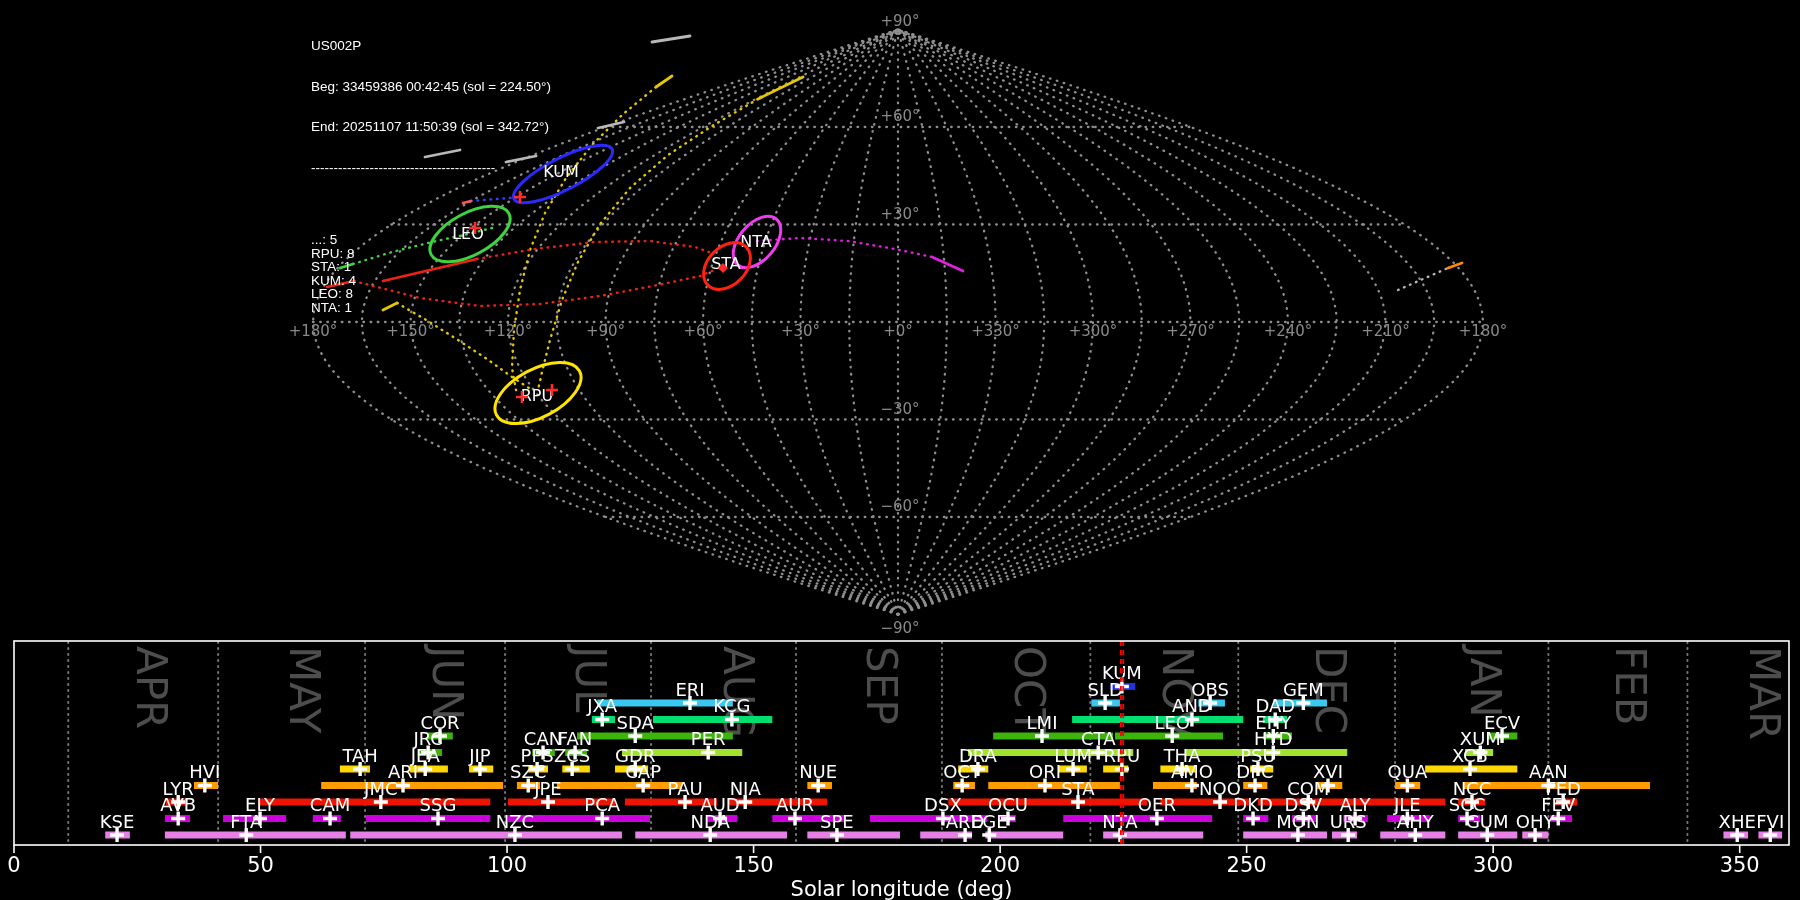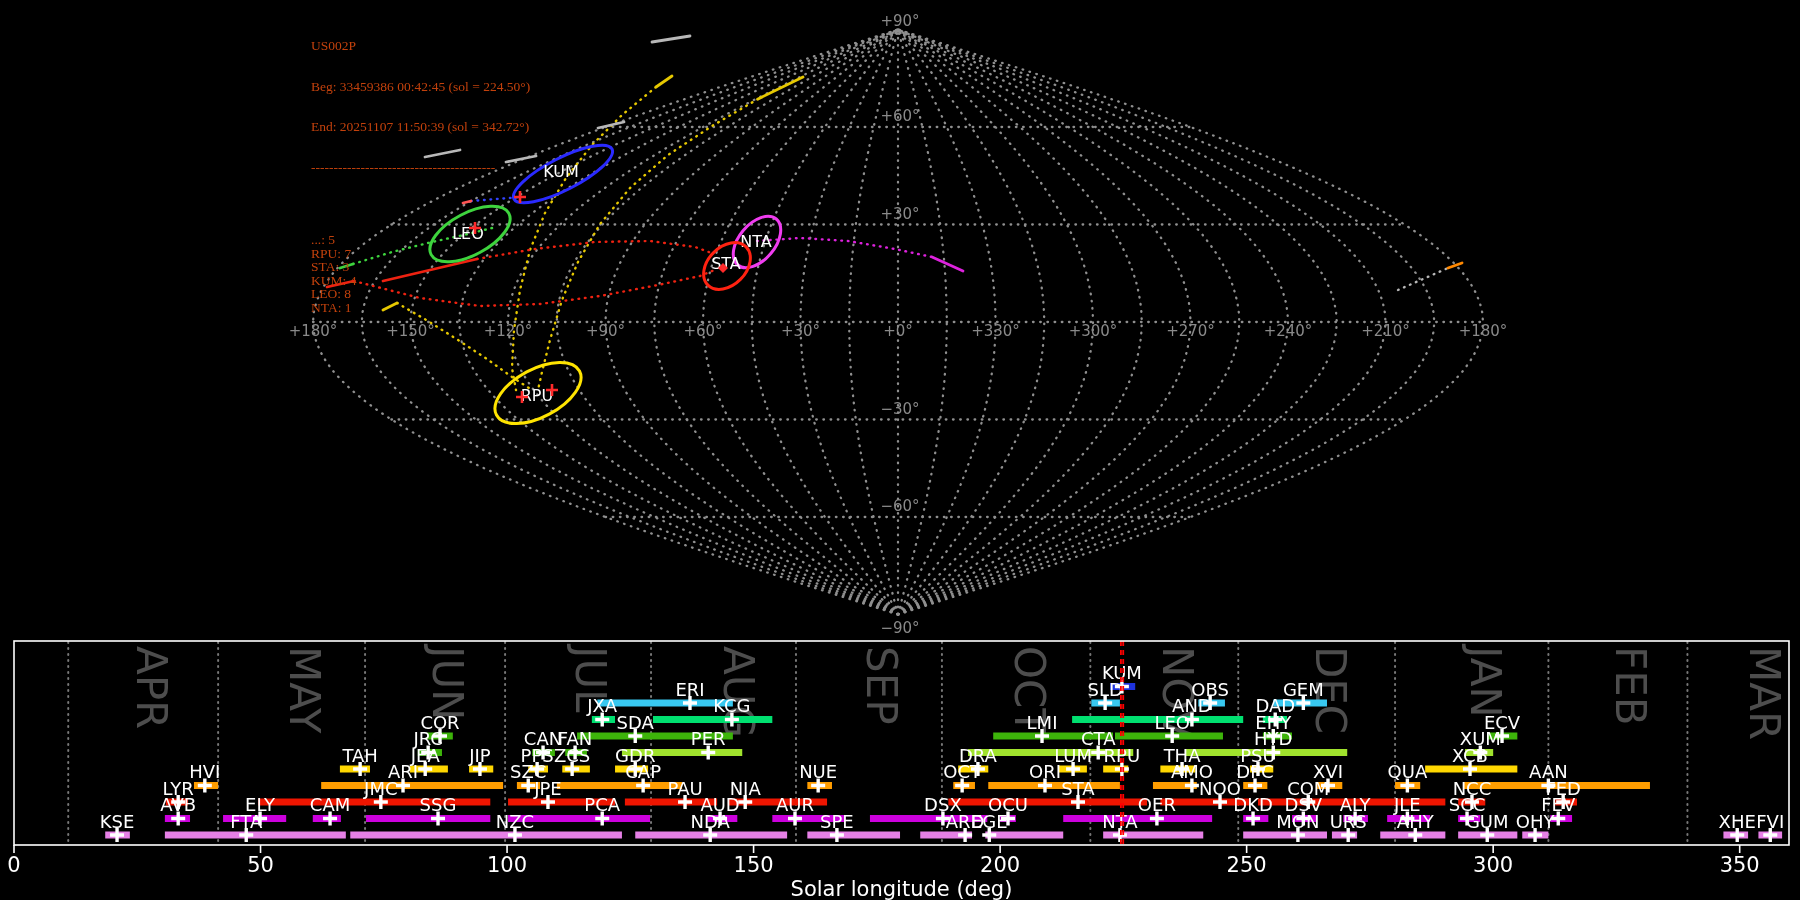--- a/index.html
+++ b/index.html
@@ -1,20 +1,20 @@
 <!DOCTYPE html>
 <html><head>
 <meta charset="utf-8">
 <style>
   html,body{margin:0;padding:0;background:#000;}
   .screen{position:relative;width:1800px;height:900px;background:#000;overflow:hidden;
           font-family:"DejaVu Sans",sans-serif;}
   #plot{position:absolute;left:0;top:0;}
-  .hdr{position:absolute;left:311px;top:12px;color:#c2410c;
-       font-family:Liberation Serif, serif;font-size:13.5px;line-height:13.5px;
+  .hdr{position:absolute;left:311px;top:12px;color:#ffffff;
+       font-family:Liberation Sans, sans-serif;font-size:13.5px;line-height:13.5px;
        white-space:pre;}
   .hdr .gap{height:5px;}
 </style>
 </head>
 <body>
 
 <div class="screen">
   <svg id="plot" width="1800" height="900" viewBox="0 0 1800 900">
     <g id="sky">
         <polyline points="605.5,517.0 1190.5,517.0" stroke="#8f8f8f" fill="none" stroke-width="2.3" stroke-dasharray="0.6 6.6" stroke-linecap="round"></polyline>
@@ -411,15 +411,15 @@
         <text x="1739.6944444444443" y="872" fill="#fff" font-size="21" text-anchor="middle">350</text>
         <text x="901.5" y="896" fill="#fff" font-size="21" text-anchor="middle">Solar longitude (deg)</text>
       </g>
   </svg>
   <div class="hdr">
     <div>US002P</div>
     <div>Beg: 33459386 00:42:45 (sol = 224.50°)</div>
     <div>End: 20251107 11:50:39 (sol = 342.72°)</div>
     <div>-----------------------------------------</div>
     <div class="gap"></div>
-    <div id="counts"><div>...: 5</div><div>RPU: 7</div><div>STA: 3</div><div>KUM: 4</div><div>LEO: 8</div><div>NTA: 1</div></div>
+    <div id="counts"><div>...: 5</div><div>RPU: 8</div><div>STA: 1</div><div>KUM: 4</div><div>LEO: 8</div><div>NTA: 1</div></div>
   </div>
 </div>
 
 </body></html>

